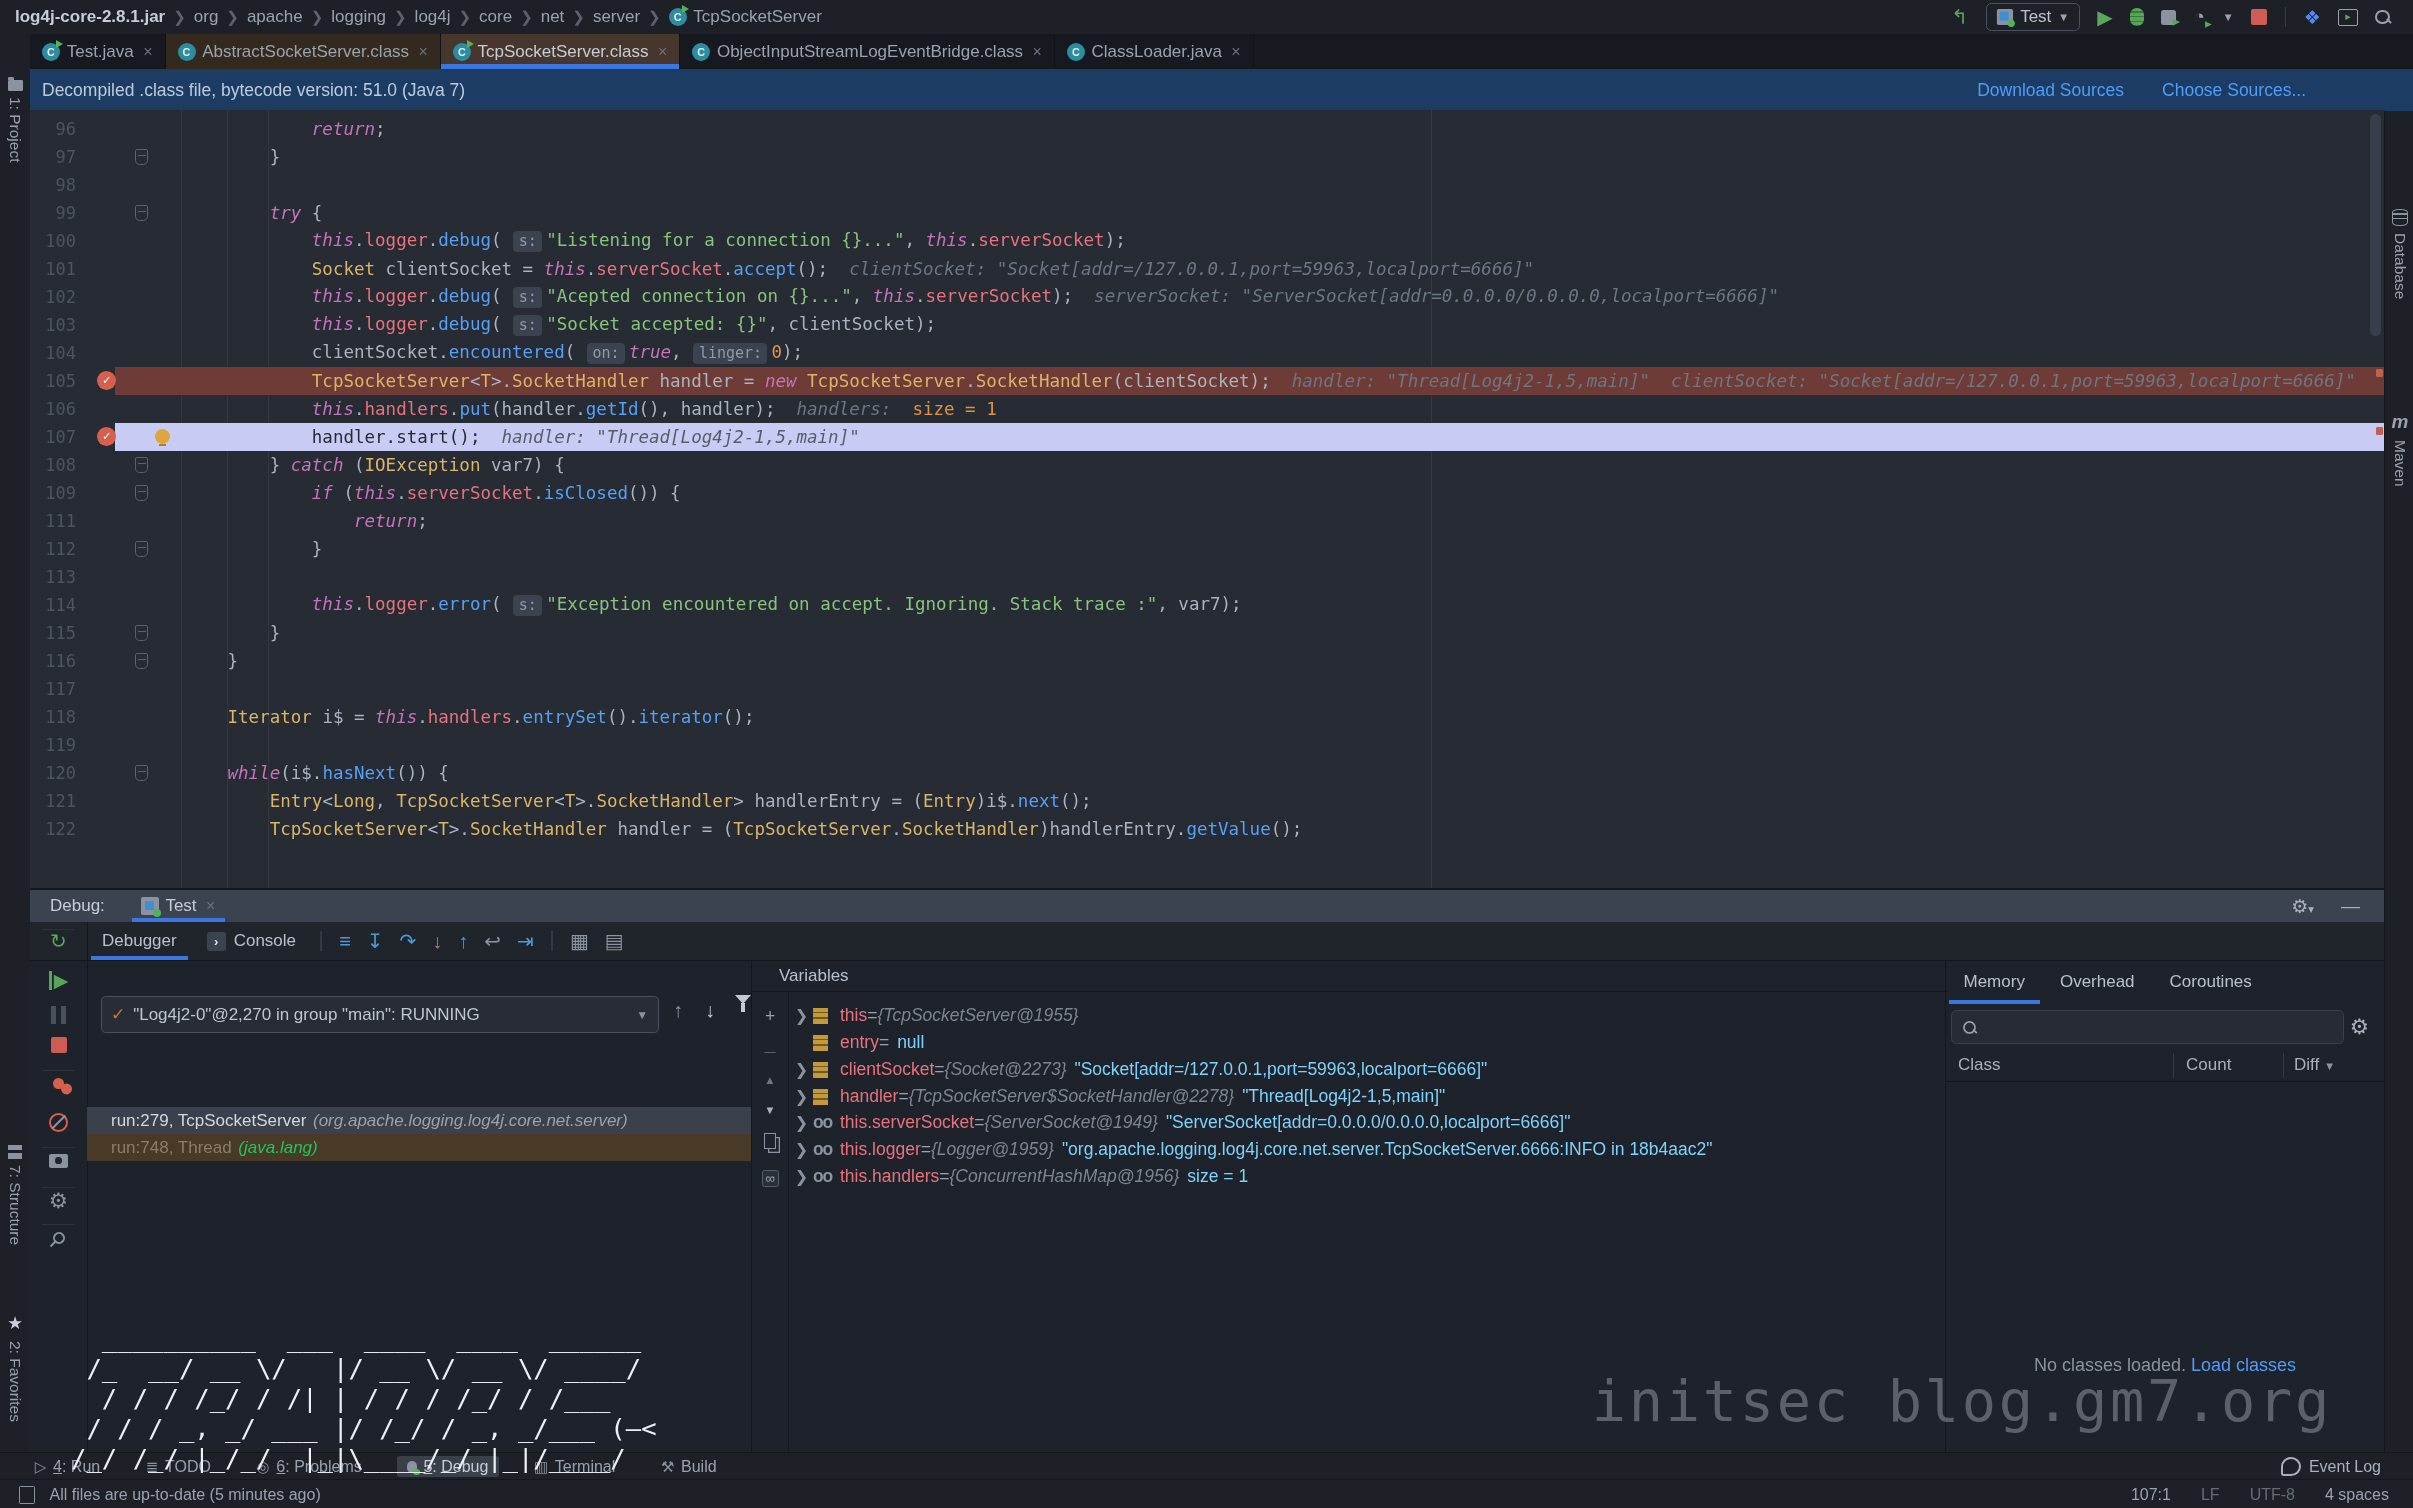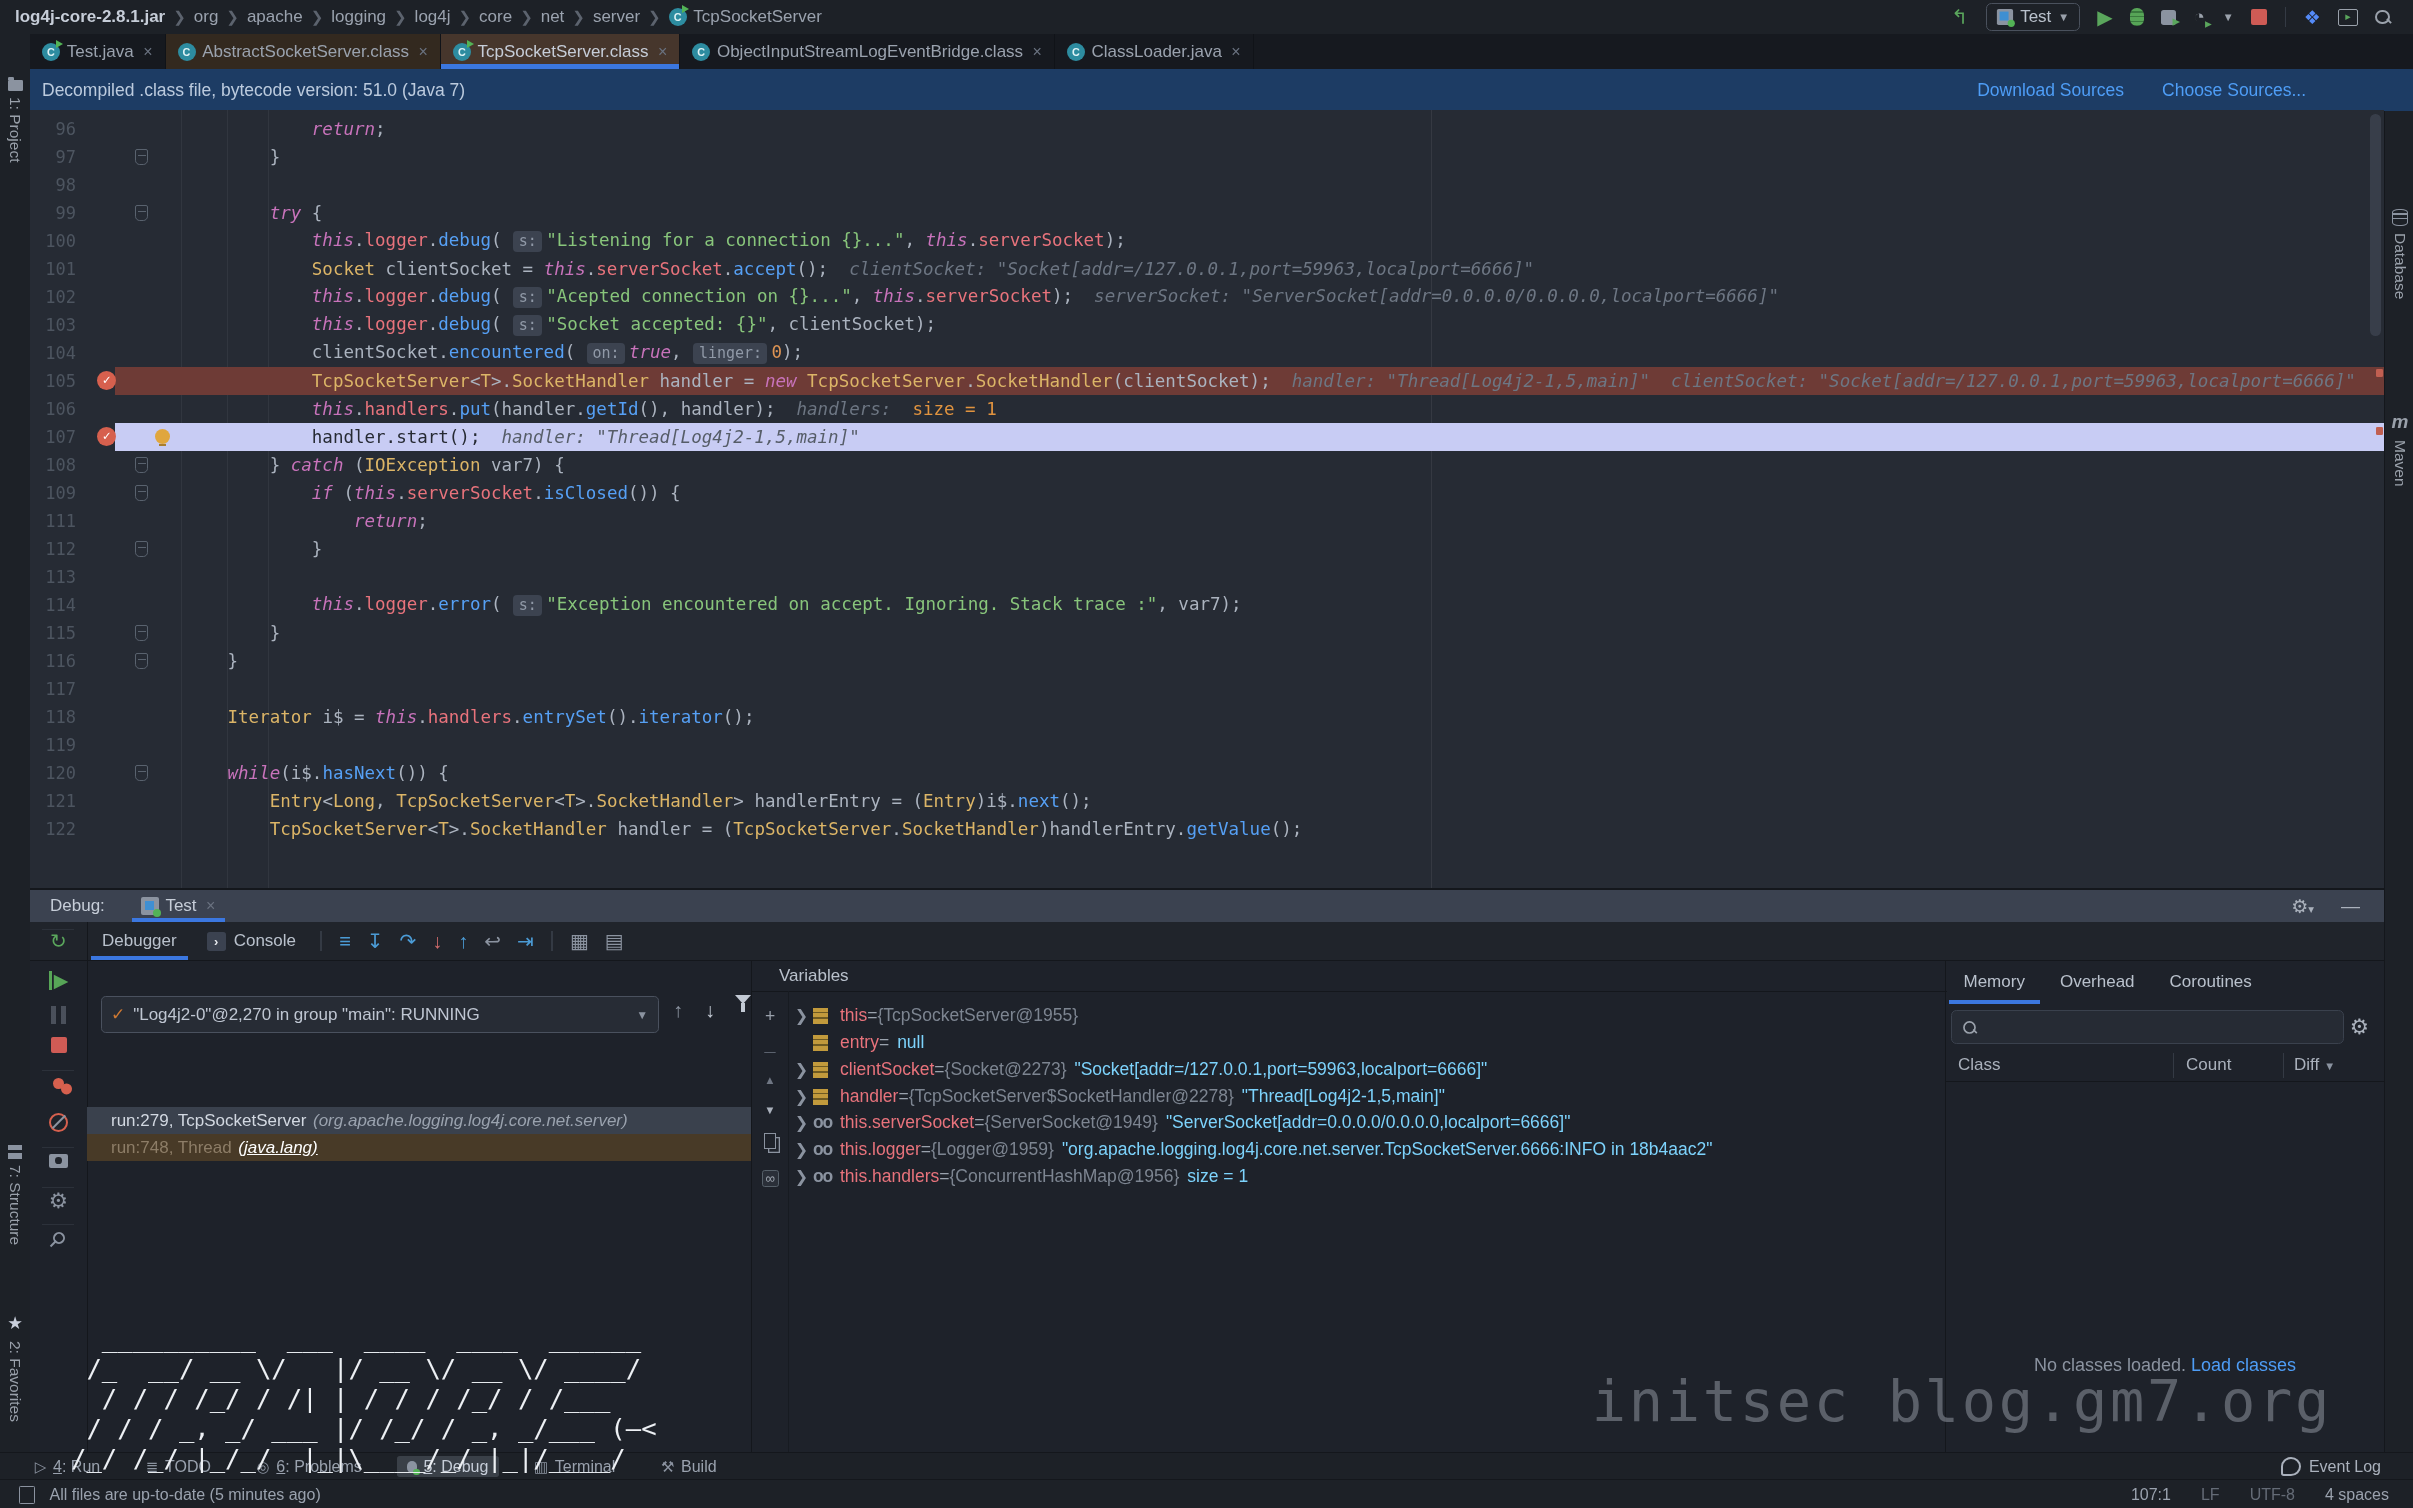--- a/index.html
+++ b/index.html
@@ -117,33 +117,33 @@
   #thread-row .chk{color:#cd7832;padding:0 8px 0 9.4px;font-weight:bold;}
   #thread-row .dd{margin-left:auto;padding-right:9.4px;color:#8b93a0;font-size:12px;}
   .fnav{position:absolute;top:39px;font-size:20px;}
   .i-funnel{width:0;height:0;border-left:8px solid transparent;border-right:8px solid transparent;border-top:9.4px solid #c3cad4;position:relative;}
   .i-funnel::after{content:"";position:absolute;left:-2px;top:-1.3px;width:4px;height:9.4px;background:#c3cad4;}
   .framerow{position:absolute;left:0;width:100%;height:27px;display:flex;align-items:center;padding-left:24px;box-sizing:border-box;font-size:17px;white-space:nowrap;}
   .framerow .pkg{font-style:italic;padding-left:6.7px;}
   .framerow.selected{background:#3a414d;color:#d2d8e1;}
   .framerow.selected .pkg{color:#9aa2ae;}
   .framerow.library{background:#483a27;color:#8d7d67;}
-  .framerow.library .pkg{color:#ffffff;text-decoration:underline;}
+  .framerow.library .pkg{color:#22c55e;}
   
   #variables{position:absolute;left:721px;top:70px;width:1195px;bottom:0;border-left:0.7px solid #14171c;}
   #var-minibar{position:absolute;left:0;top:31px;width:36px;bottom:0;border-right:0.7px solid #171b21;display:flex;flex-direction:column;align-items:center;gap:17.5px;padding-top:15px;color:#9aa1ab;font-size:17.5px;}
   #var-minibar .small{font-size:11.4px;color:#6f7683;}
   .i-copy{width:10.8px;height:13.5px;border:1.3px solid #8b93a0;box-shadow:4px 4px 0 -1.3px #1e222a,4px 4px 0 0 #8b93a0;}
   .i-oo{border:1.3px solid #566069;border-radius:2.7px;padding:0 2.7px;font-size:13.5px;color:#9aa1ab;background:#2a2f38;}
   .varrow{position:absolute;left:38px;right:0;height:27px;display:flex;align-items:center;font-size:17.5px;white-space:nowrap;overflow:hidden;}
   .varrow .twisty{width:23px;color:#8b93a0;font-size:16px;text-align:center;}
   .varrow .vicon{width:27px;display:flex;justify-content:flex-start;}
   .i-local{width:15px;height:16px;background:linear-gradient(#c29a3c 0 4px,#6e5a22 4px 5.4px,#c29a3c 5.4px 9.4px,#6e5a22 9.4px 10.8px,#c29a3c 10.8px 16px);}
   .oo-g{color:#8b93a0;font-size:17.5px;font-weight:bold;letter-spacing:-1.3px;}
-  .vname{color:#e8737c;} .veq{color:#9aa2ad;} .vref{color:#7d8591;} .vval{color:#7dd3fc;padding-left:8px;}
+  .vname{color:#e8737c;} .veq{color:#9aa2ad;} .vref{color:#7d8591;font-style:italic;} .vval{color:#7dd3fc;padding-left:8px;}
   
   #memory{position:absolute;left:1915px;top:70px;right:0;bottom:0;border-left:0.7px solid #14171c;}
   #mem-tabs{display:flex;gap:0;height:44px;align-items:center;font-size:17px;color:#b9c1cc;}
   .memtab{padding:0 17.5px;height:100%;display:flex;align-items:center;position:relative;}
   .memtab.active .under{position:absolute;left:2.7px;right:2.7px;bottom:0;height:4px;background:#3b77e0;}
   #mem-search{position:absolute;left:5.4px;top:50px;width:391px;height:32px;border:1.3px solid #3a414d;border-radius:5.4px;background:#262b34;display:flex;align-items:center;color:#8b93a0;}
   #mem-search .lens{margin-left:9.4px;}
   #mem-gear{position:absolute;right:15px;top:54px;color:#aab1bc;font-size:21.5px;}
   #mem-cols{position:absolute;left:0;top:90px;width:100%;height:31px;border-bottom:0.7px solid #14171c;color:#aab1bc;font-size:17px;}
   #mem-cols .colsep{position:absolute;top:2.7px;bottom:2.7px;width:0.7px;background:#343a44;}

